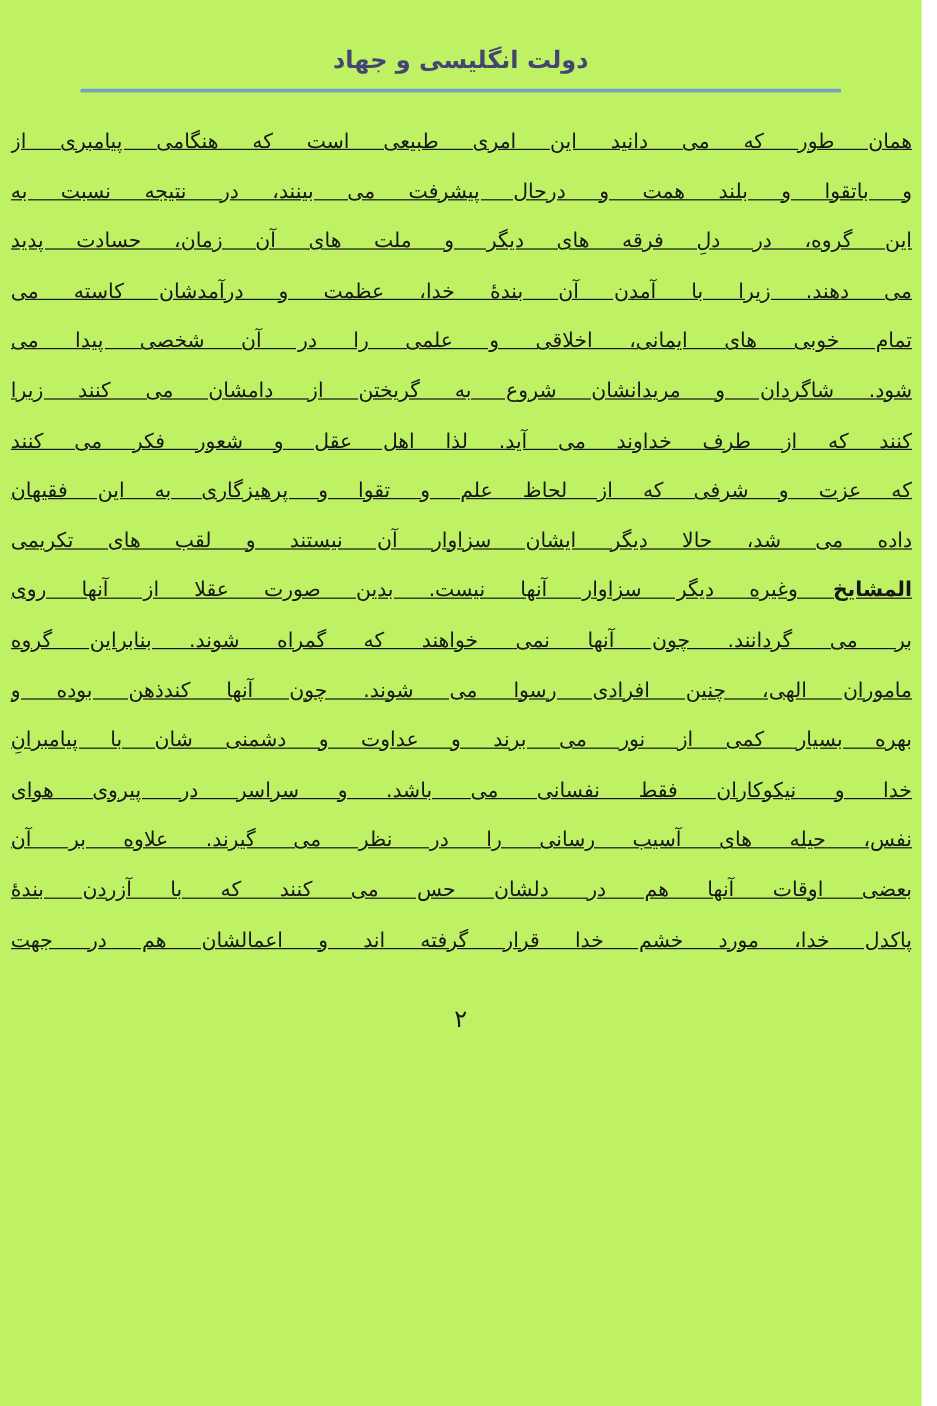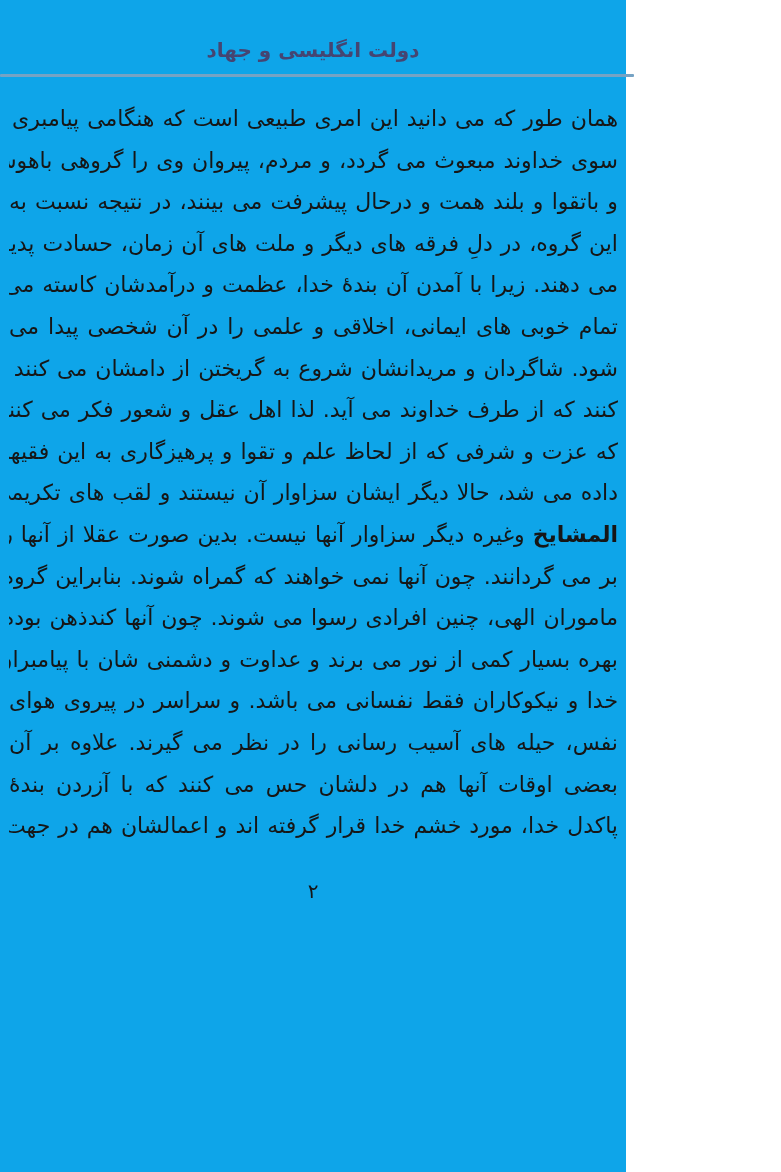--- a/index.html
+++ b/index.html
@@ -8,23 +8,23 @@
   }
   body {
     width: 781px;
     height: 1172px;
     background: #ffffff;
     overflow: hidden;
     font-family: "DejaVu Sans", sans-serif;
   }
   .page {
     position: relative;
-    width: 626px;
+    width: 768px;
     height: 1172px;
-    background: #0ea5e9;
+    background: #bef264;
   }
   .header {
     padding-top: 38px;
     text-align: center;
   }
   .header-title {
     display: inline-block;
     direction: rtl;
     color: #454572;
     font-size: 20px;
@@ -37,28 +37,29 @@
     margin: 12px auto 0 auto;
     background: #76a3c4;
     border-radius: 1px;
   }
   .content {
     direction: rtl;
     margin: 21px 8px 0 9px;
     color: #161616;
   }
   .line {
-    font-size: 22px;
+    font-size: 17px;
     line-height: 41.6px;
     height: 41.6px;
     text-align: justify;
     text-align-last: justify;
     white-space: nowrap;
     overflow: hidden;
     word-spacing: 1px;
+    text-decoration: underline;
   }
   .line .bold {
     font-weight: bold;
   }
   .footer {
     margin-top: 32px;
     text-align: center;
   }
   .page-number {
     display: inline-block;
@@ -72,21 +73,20 @@
 
 <div class="page">
 
   <div class="header">
     <span class="header-title">دولت انگلیسی و جهاد</span>
     <div class="header-rule"></div>
   </div>
 
   <div class="content">
       <div class="line"><span>همان طور که می دانید این امری طبیعی است که هنگامی پیامبری از</span></div>
-      <div class="line"><span>سوی خداوند مبعوث می گردد، و مردم، پیروان وی را گروهی باهوش</span></div>
       <div class="line"><span>و باتقوا و بلند همت و درحال پیشرفت می بینند، در نتیجه نسبت به</span></div>
       <div class="line"><span>این گروه، در دلِ فرقه های دیگر و ملت های آن زمان، حسادت پدید</span></div>
       <div class="line"><span>می دهند. زیرا با آمدن آن بندهٔ خدا، عظمت و درآمدشان کاسته می</span></div>
       <div class="line"><span>تمام خوبی های ایمانی، اخلاقی و علمی را در آن شخصی پیدا می</span></div>
       <div class="line"><span>شود. شاگردان و مریدانشان شروع به گریختن از دامشان می کنند زیرا</span></div>
       <div class="line"><span>کنند که از طرف خداوند می آید. لذا اهل عقل و شعور فکر می کنند</span></div>
       <div class="line"><span>که عزت و شرفی که از لحاظ علم و تقوا و پرهیزگاری به این فقیهان</span></div>
       <div class="line"><span>داده می شد، حالا دیگر ایشان سزاوار آن نیستند و لقب های تکریمی</span></div>
       <div class="line"><span class="bold">المشایخ</span><span> وغیره دیگر سزاوار آنها نیست. بدین صورت عقلا از آنها روی</span></div>
       <div class="line"><span>بر می گردانند. چون آنها نمی خواهند که گمراه شوند. بنابراین گروه</span></div>

